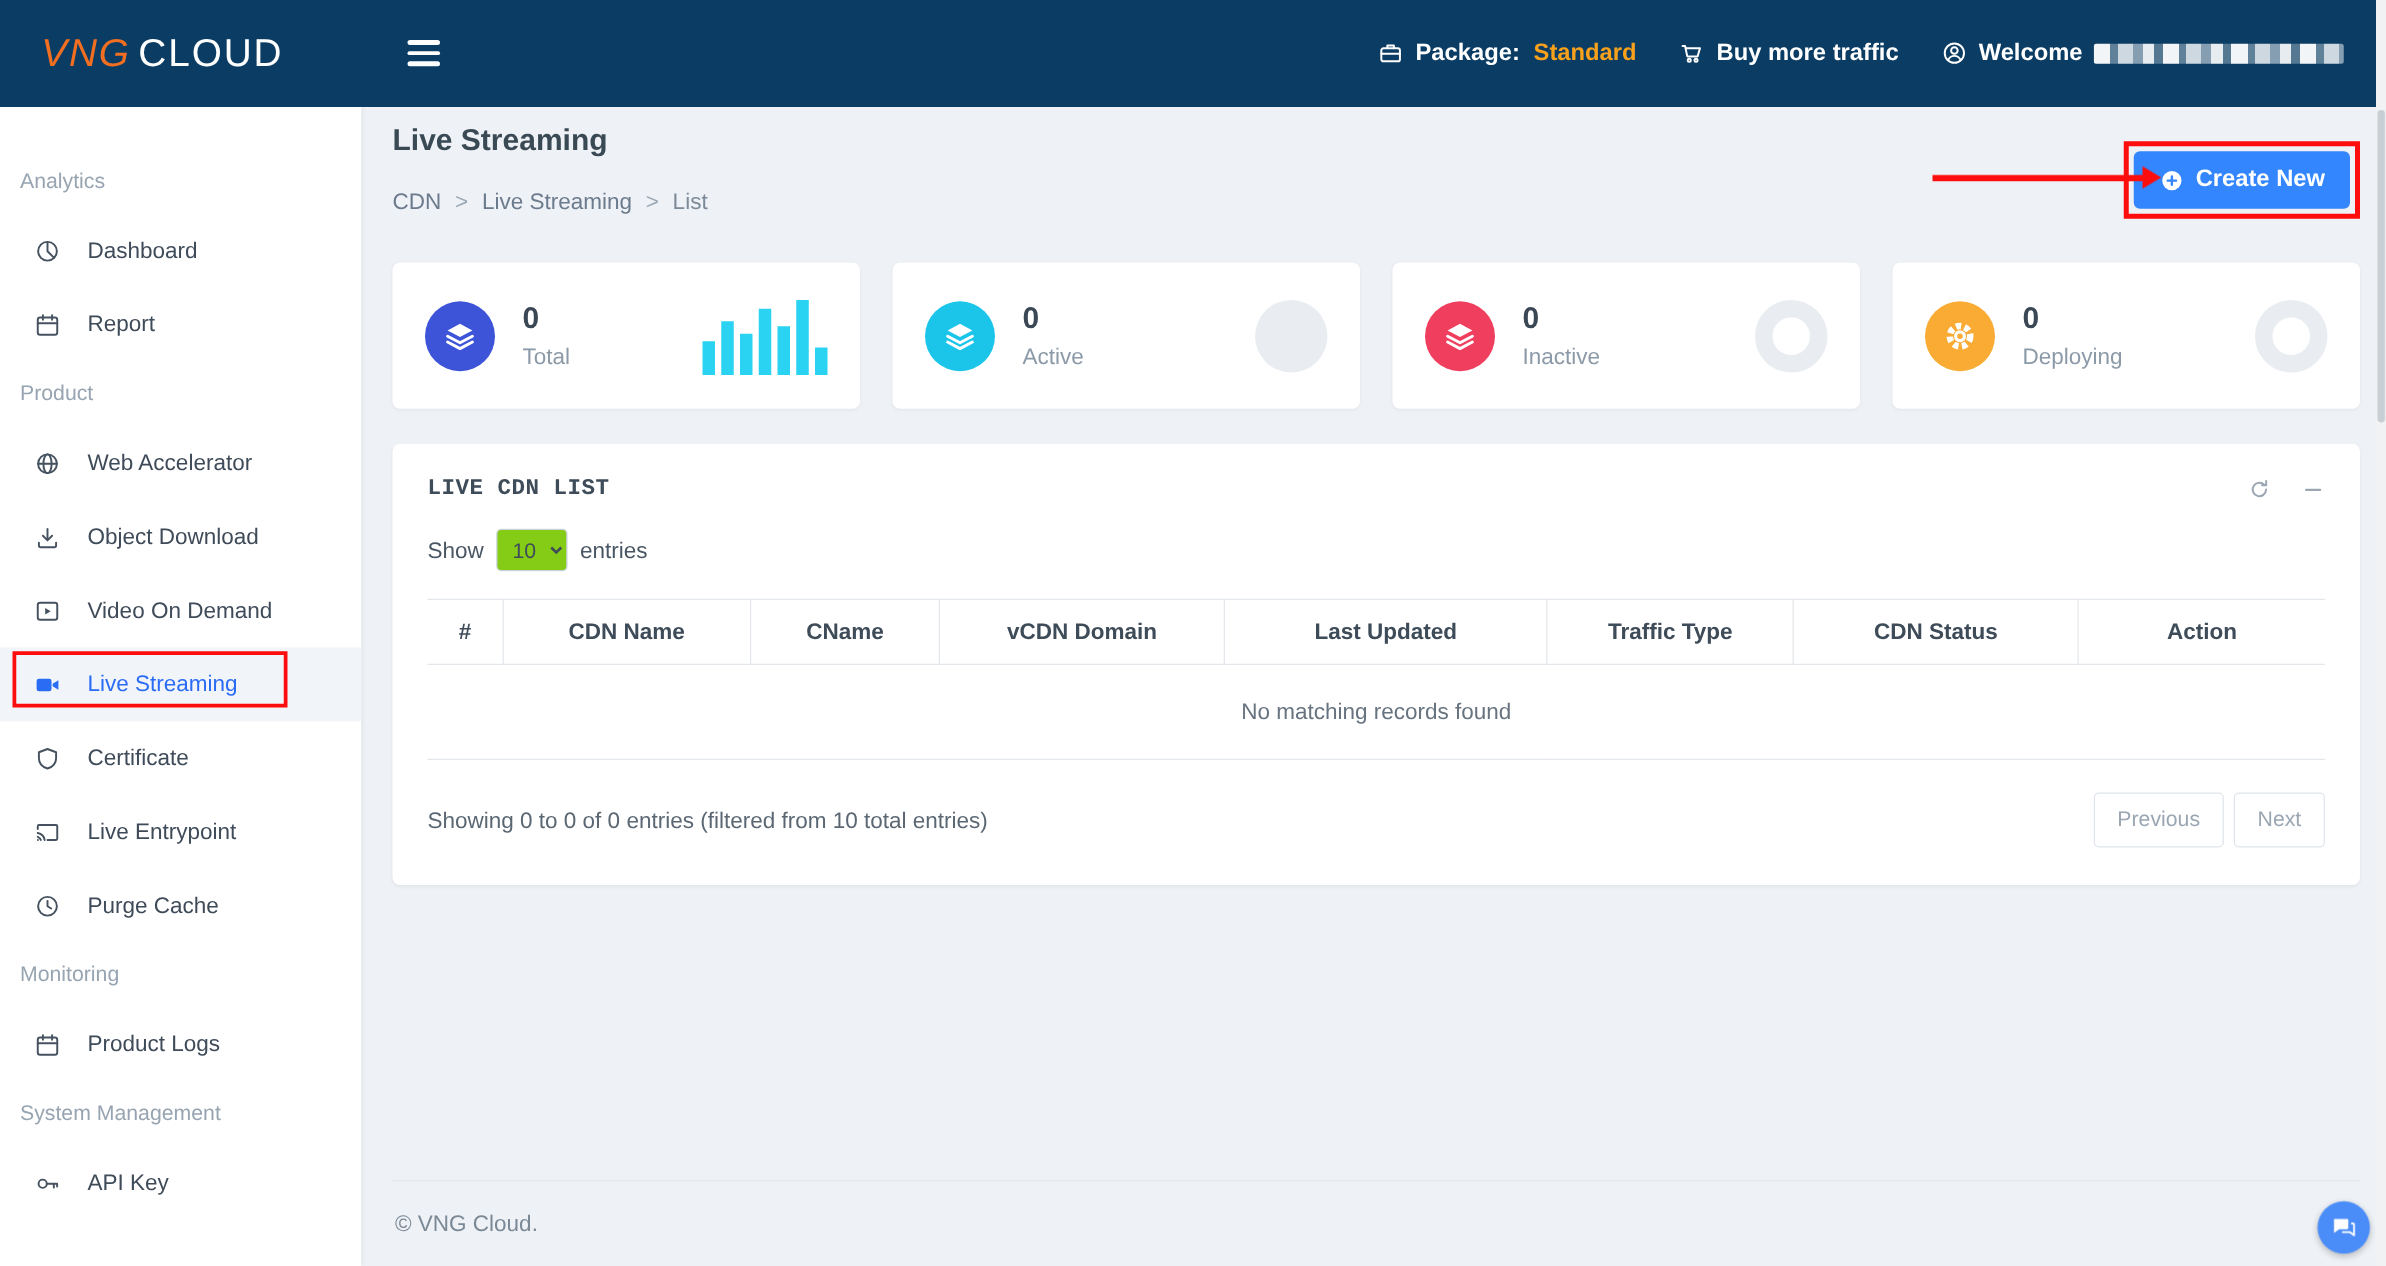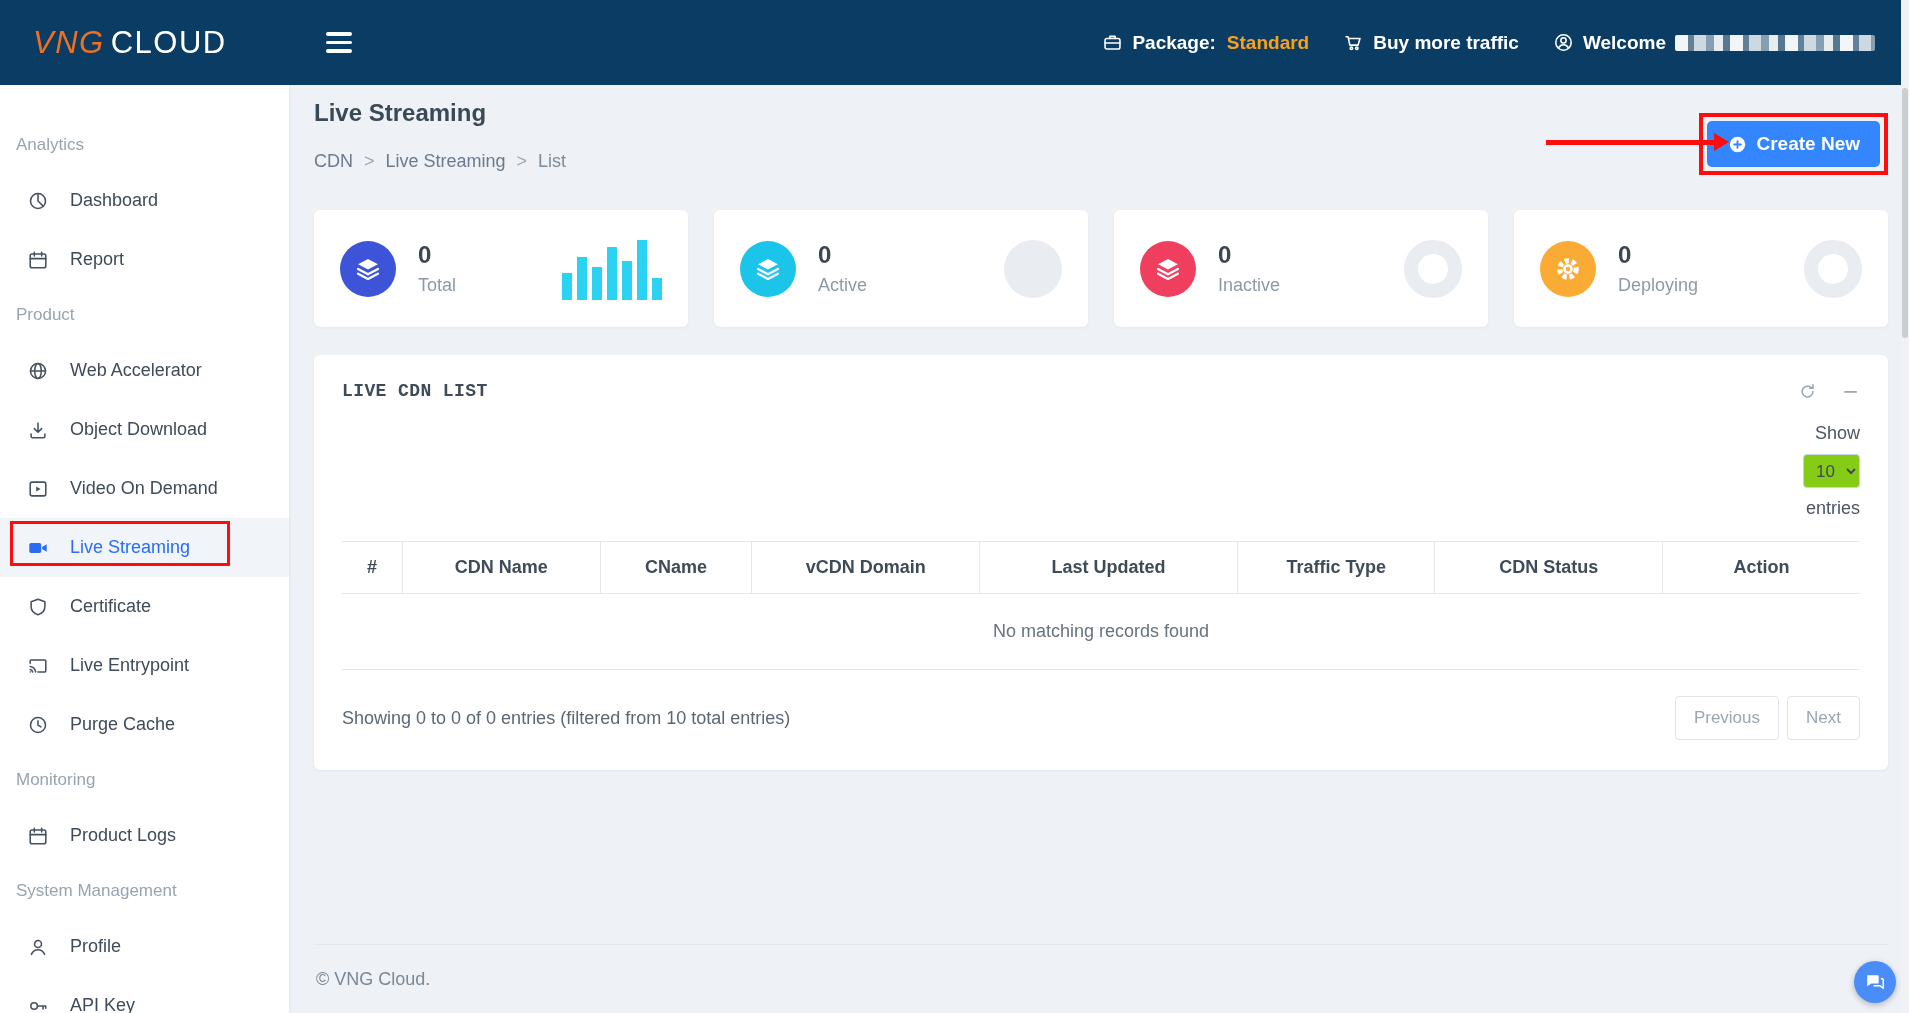--- a/index.html
+++ b/index.html
@@ -89,21 +89,21 @@
   .gray-ring{width:58px;height:58px;border-radius:50%;border:14px solid #e9edf1;background:#fff;}
 
   
   .list-card{background:#fff;border-radius:6px;margin-top:28px;padding-bottom:30px;
     box-shadow:0 1px 3px rgba(20,30,40,.05);}
   .list-head{display:flex;align-items:center;justify-content:space-between;padding:26px 28px 10px;font-family:Liberation Mono, monospace;}
   .list-title{font-size:18px;font-weight:700;color:#3e4b58;letter-spacing:.4px;}
   .list-tools{display:flex;gap:24px;color:#9aa6b2;align-items:center;}
   .tool{width:19px;height:19px;cursor:pointer;}
   .tool svg{width:19px;height:19px;}
-  .table-controls{display:flex;align-items:flex-end;gap:10px;padding:12px 28px 22px;font-size:18px;color:#4a5663;flex-direction:column;}
+  .table-controls{display:flex;align-items:center;gap:10px;padding:12px 28px 22px;font-size:18px;color:#4a5663;}
   select{height:34px;font-size:17px;border:1px solid #c9d2da;border-radius:4px;padding:0 8px;
     color:#3f4b58;background:#84cc16;font-family:"Liberation Sans", sans-serif;}
   table{width:calc(100% - 56px);margin:0 28px;border-collapse:collapse;}
   th{font-size:18px;font-weight:700;color:#3e4b58;padding:15px 10px;text-align:center;cursor:pointer;
     border-top:1px solid var(--border);border-bottom:1px solid var(--border);border-right:1px solid var(--border);}
   th:last-child{border-right:none;}
   td.empty{text-align:center;font-size:18px;color:#67737f;padding:27px 0;border-bottom:1px solid var(--border);}
   .table-foot{display:flex;justify-content:space-between;align-items:center;padding:26px 28px 0;
     font-size:18px;color:#5b6874;}
   .pager{display:flex;gap:8px;}
@@ -271,29 +271,20 @@
       <svg viewBox="0 0 24 24" fill="none" stroke="currentColor" stroke-width="1.7" stroke-linecap="round" stroke-linejoin="round">
         <rect x="3.5" y="5.5" width="17" height="15" rx="2"></rect>
           <path d="M8 3.5v4M16 3.5v4M3.5 10.5h17"></path>
       </svg>
     </span>
     <span class="slabel">Product Logs</span>
   </div>
 
   <div class="side-label">System Management</div>
 
-  <div class="side-item">
-    <span class="sicon">
-      <svg viewBox="0 0 24 24" fill="none" stroke="currentColor" stroke-width="1.7" stroke-linecap="round" stroke-linejoin="round">
-        <circle cx="12" cy="8.8" r="3.8"></circle>
-          <path d="M4.8 20c1.6-3.4 4-5 7.2-5s5.6 1.6 7.2 5"></path>
-      </svg>
-    </span>
-    <span class="slabel">Profile</span>
-  </div>
 
   <div class="side-item">
     <span class="sicon">
       <svg viewBox="0 0 24 24" fill="none" stroke="currentColor" stroke-width="1.7" stroke-linecap="round" stroke-linejoin="round">
         <circle cx="7.8" cy="12" r="3.6"></circle>
           <path d="M11.4 12h9M17.5 12v3.2M20.4 12v2.4"></path>
       </svg>
     </span>
     <span class="slabel">API Key</span>
   </div>

